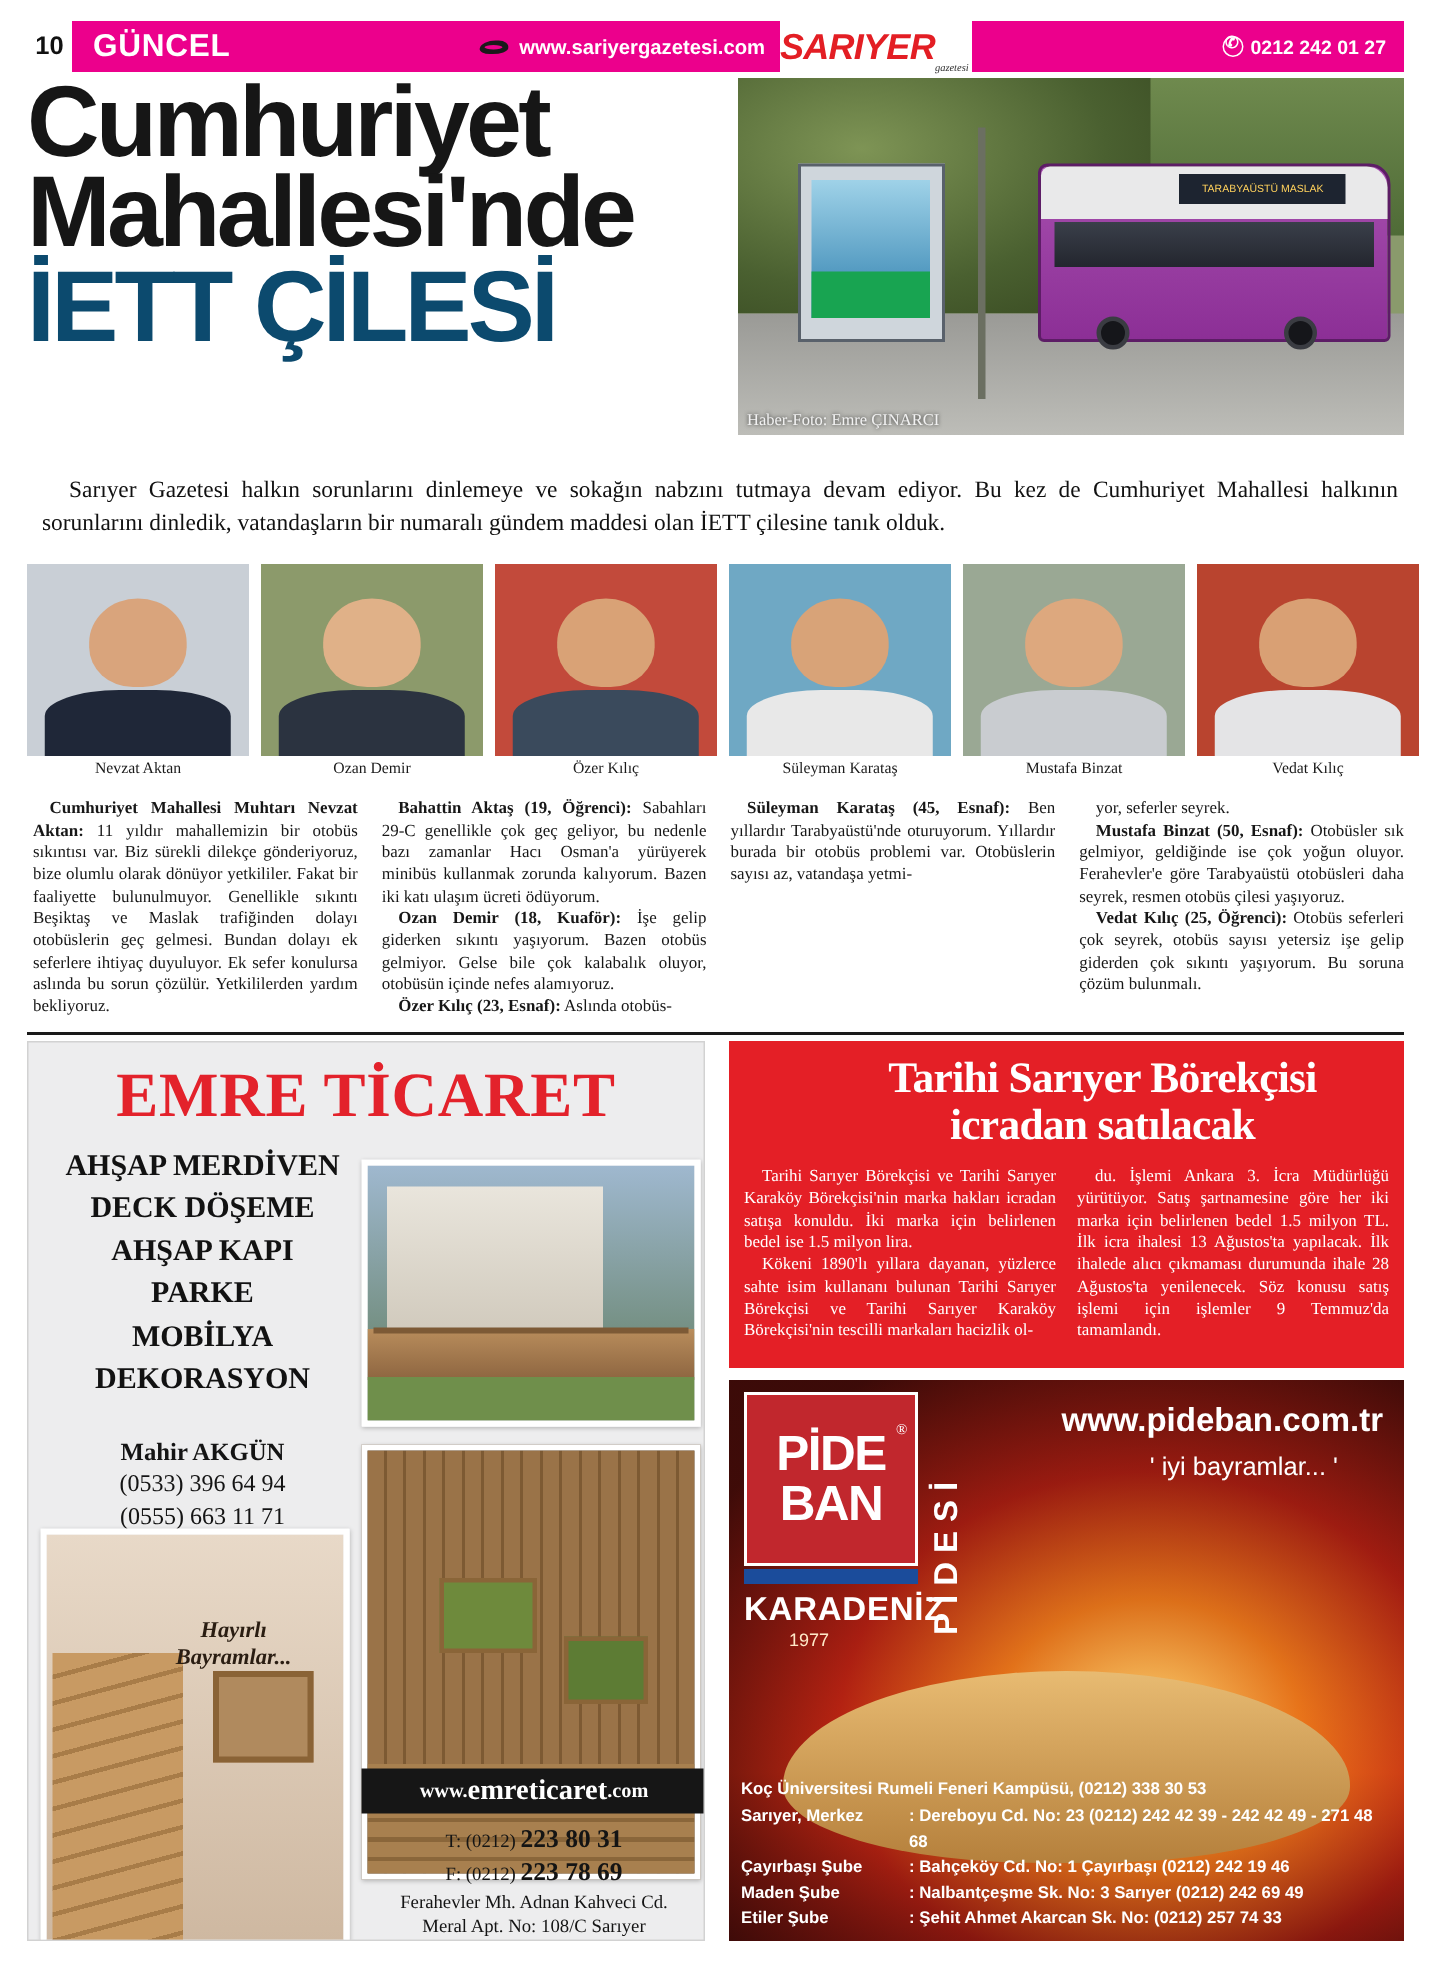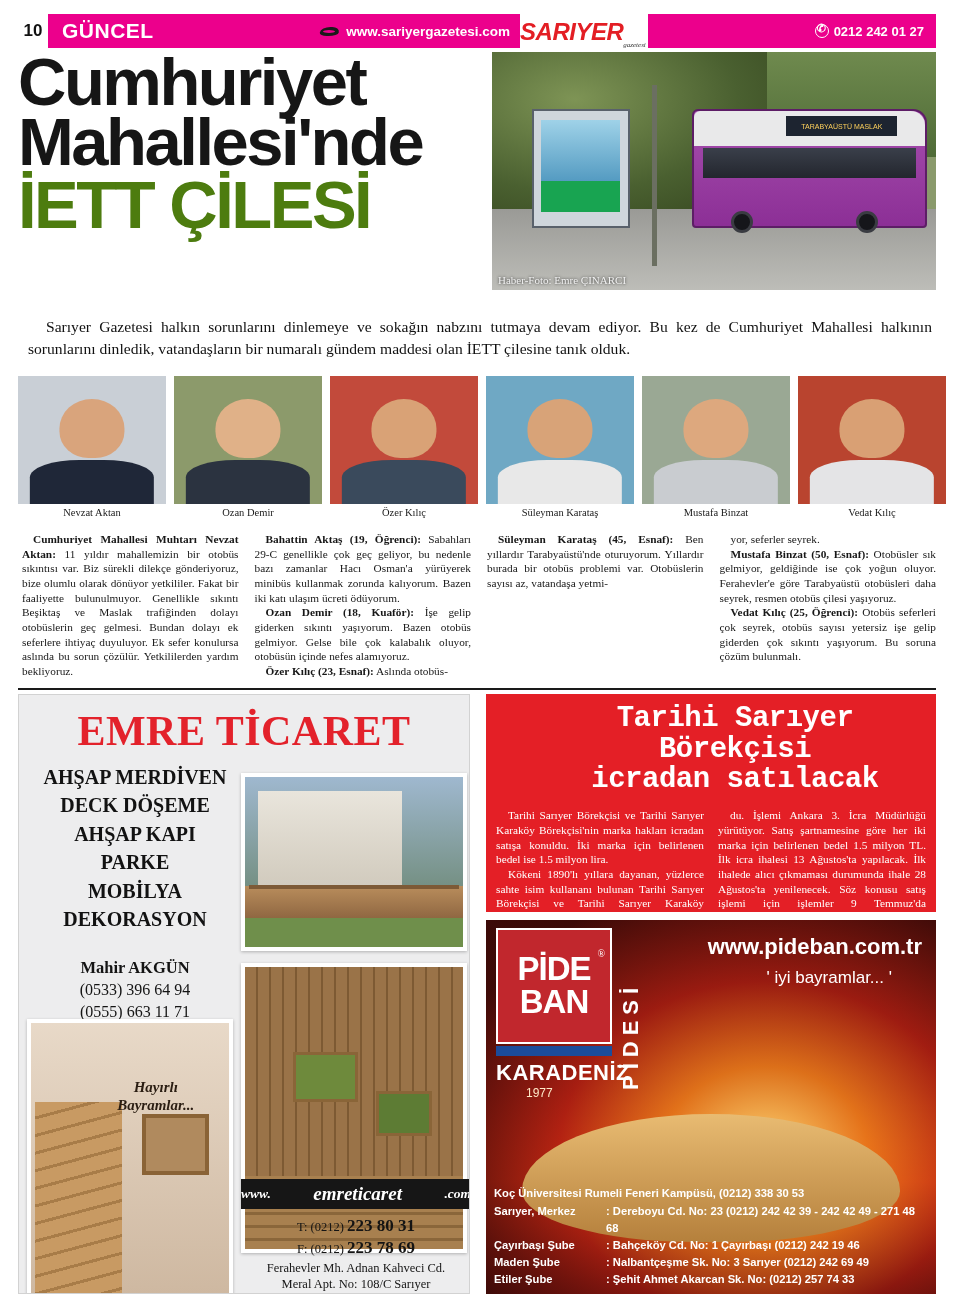--- a/index.html
+++ b/index.html
@@ -73,21 +73,21 @@
     content:"✆"; position:absolute; left:1px; top:-3px; font-size:11px; color:#fff;
   }
 
   
   .headline {
     position:absolute; left:18px; top:52px; width:470px;
     font-family:"Liberation Sans", sans-serif; font-weight:bold;
     line-height: 0.90; letter-spacing:-2.5px;
   }
   .hl-line { font-size: 67px; color:#161616; display:block; white-space:nowrap; }
-  .hl-red { font-size: 67px; color:#4d7c0f; display:block; white-space:nowrap; margin-top:2px; }
+  .hl-red { font-size: 67px; color:#0c4a6e; display:block; white-space:nowrap; margin-top:2px; }
 
   
   .mainphoto {
     position:absolute; left:492px; top:52px; width:444px; height:238px;
     overflow:hidden; background:#8a9a6c;
   }
   .mp-sky { position:absolute; left:0; top:0; width:100%; height:44%;
             background:linear-gradient(#6f8a4e,#4f6b37); }
   .mp-trees { position:absolute; left:0; top:0; width:62%; height:66%;
      background: radial-gradient(ellipse at 30% 30%, #7e9455 0%, #4a6030 60%, #35461f 100%); }
@@ -213,39 +213,39 @@
      background:repeating-linear-gradient(165deg,#c89a63 0 14px,#a87c48 14px 17px); }
   .ep3-frame { position:absolute; right:10%; top:30%; width:34%; height:20%;
      background:#b08a5e; border:4px solid #8a6336; }
   .ep3-txt {
     position:absolute; left:34%; top:18%; width:58%;
     font-family:"Liberation Serif", serif; font-style:italic; font-weight:bold;
     font-size:15px; color:#2a1d12; line-height:1.2; text-align:center;
   }
   .emre-web {
     position:absolute; left:222px; top:484px; width:230px; height:30px;
-    background:#161616; display:flex; align-items:center; justify-content:space-between;
-    font-family:"Liberation Serif", serif; color:#fff; font-weight:bold;font-style:italic;
+    background:#161616; display:flex; align-items:center; justify-content:center;
+    font-family:"Liberation Serif", serif; color:#fff; font-weight:bold;
   }
   .emre-web .sm { font-size:13.5px; }
   .emre-web .bg { font-size:19px; }
   .emre-foot {
     position:absolute; left:222px; top:520px; width:230px;
     text-align:center; font-family:"Liberation Serif", serif;
     font-size:12.5px; line-height:1.32; color:#141414;
   }
   .emre-foot .big { font-size:17px; font-weight:bold; }
 
   
   .borek {
     position:absolute; left:486px; top:694px; width:450px; height:218px;
     background:#E41F26; color:#ffffff; overflow:hidden;
   }
   .borek-hd {
-    text-align:center; font-family:Liberation Mono, monospace; font-weight:bold;
+    text-align:center; font-family:Liberation Serif, serif; font-weight:bold;
     font-size:29px; line-height:1.06; padding-top:10px; letter-spacing:-0.5px;margin-left:48px;
   }
   .borek-body {
     display:flex; gap:14px; padding:12px 10px 0 10px;
   }
   .borek-col {
     width:210px; font-family:"Liberation Serif", serif;
     font-size:11.3px; line-height:1.30; text-align:justify;
   }
   .borek-col p { text-indent:12px; }

